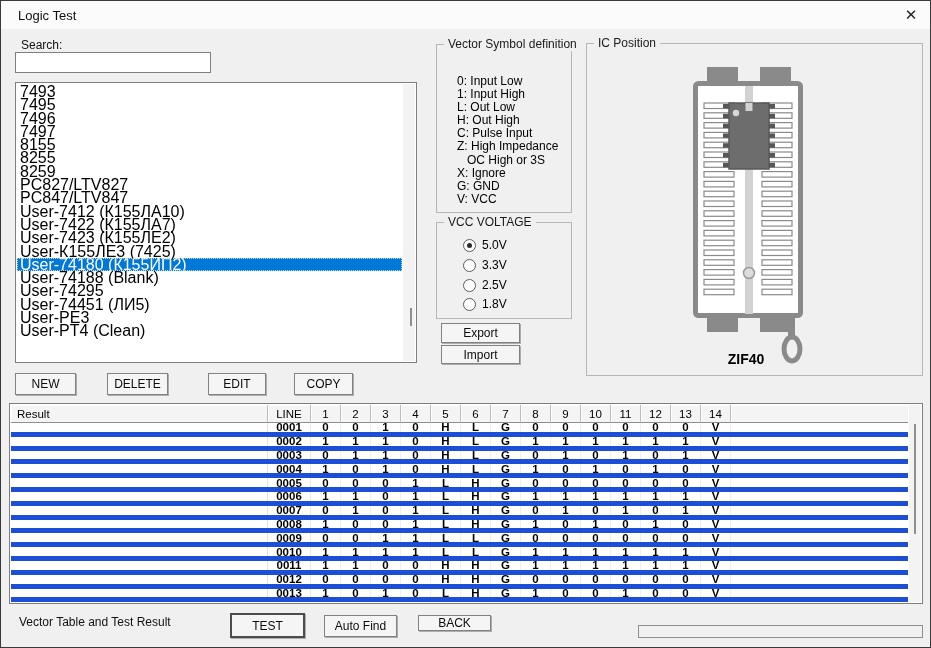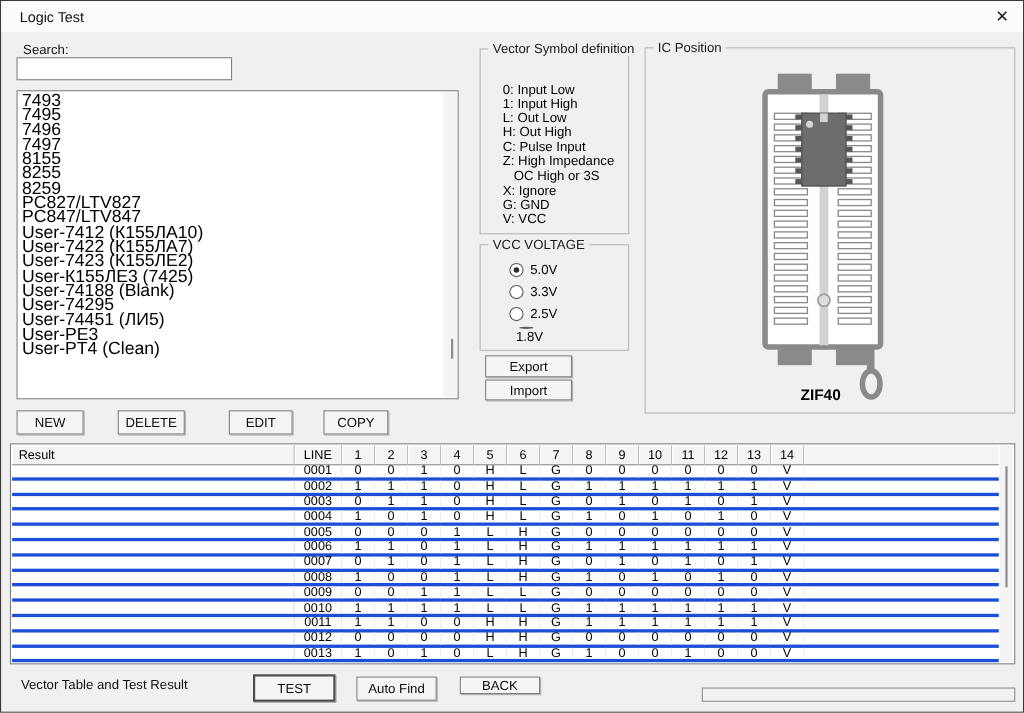--- a/index.html
+++ b/index.html
@@ -50,21 +50,21 @@
   .vtable { position:absolute; left:8px; top:402px; width:914px; height:201px; overflow:hidden; }
   .t-header { position:absolute; left:1px; top:1px; right:14px; height:18px; display:flex; }
   .h-cell { background:#f4f4f4; border-right:1px solid #bdbdbd; border-bottom:1px solid #8e8e8e;
     box-shadow: inset 1px 1px 0 #ffffff; display:flex; align-items:center; justify-content:center;
     font-size:11.5px; color:#000; flex:0 0 auto; height:18px; }
   .h-result { width:257px; justify-content:flex-start; padding-left:6px; }
   .h-line { width:43px; }
   .h-pin { width:30px; }
   .h-fill { flex:1 1 auto; border-right:none; }
   .t-body { position:absolute; left:1px; top:19px; right:14px; bottom:1px; }
-  .t-row { display:flex; height:13.8px; border-bottom:3px solid #1d4ed8; }
+  .t-row { display:flex; height:13.8px; border-bottom:5px solid #1d4ed8;font-weight:bold; }
   .c { flex:0 0 auto; display:flex; align-items:center; justify-content:center;
     font-size:11.5px; color:#000; border-right:1px solid #efefef; height:100%; }
   .c-result { width:257px; border-right:1px solid #e2e2e2; }
   .c-line { width:43px; border-right:1px solid #e9e9e9; }
   .c-pin { width:30px; }
   .c-fill { flex:1 1 auto; border-right:none; }
 
   .progress { position:absolute; left:637px; top:624px; width:285px; height:13px;
     border:1px solid #8f8f8f; background:#f1f1f1; }
   .progress-fill { height:100%; background:#06b025; width:0%; }
@@ -94,20 +94,21 @@
         <div class="list-item">7497</div>
         <div class="list-item">8155</div>
         <div class="list-item">8255</div>
         <div class="list-item">8259</div>
         <div class="list-item">PC827/LTV827</div>
         <div class="list-item">PC847/LTV847</div>
         <div class="list-item">User-7412 (К155ЛА10)</div>
         <div class="list-item">User-7422 (К155ЛА7)</div>
         <div class="list-item">User-7423 (К155ЛЕ2)</div>
         <div class="list-item">User-К155ЛЕ3 (7425)</div>
+        <div class="list-item selected">User-74180 (К155ИП2)</div>
         <div class="list-item">User-74188 (Blank)</div>
         <div class="list-item">User-74295</div>
         <div class="list-item">User-74451 (ЛИ5)</div>
         <div class="list-item">User-PE3</div>
         <div class="list-item">User-PT4 (Clean)</div>
       </div>
     <div class="v-scroll-track">
       <div class="v-scroll-thumb" style="top:224px; height:18px; right:3px;"></div>
     </div>
   </div>
@@ -143,21 +144,21 @@
           <span class="radio-label">5.0V</span>
         </div>
         <div class="radio-row" style="top: 35px;">
           <span class="radio-circle"></span>
           <span class="radio-label">3.3V</span>
         </div>
         <div class="radio-row" style="top: 55px;">
           <span class="radio-circle"></span>
           <span class="radio-label">2.5V</span>
         </div>
-        <div class="radio-row" style="top: 74px; flex-direction: column;">
+        <div class="radio-row" style="top: 74px;">
           <span class="radio-circle"></span>
           <span class="radio-label">1.8V</span>
         </div>
       </div>
   </div>
 
   <div class="btn" style="left:440px; top:322px; width:79px; height:20px;">Export</div>
   <div class="btn" style="left:440px; top:344px; width:79px; height:19px;">Import</div>
 
   <div class="group" style="left:585px; top:42px; width:337px; height:333px;">

